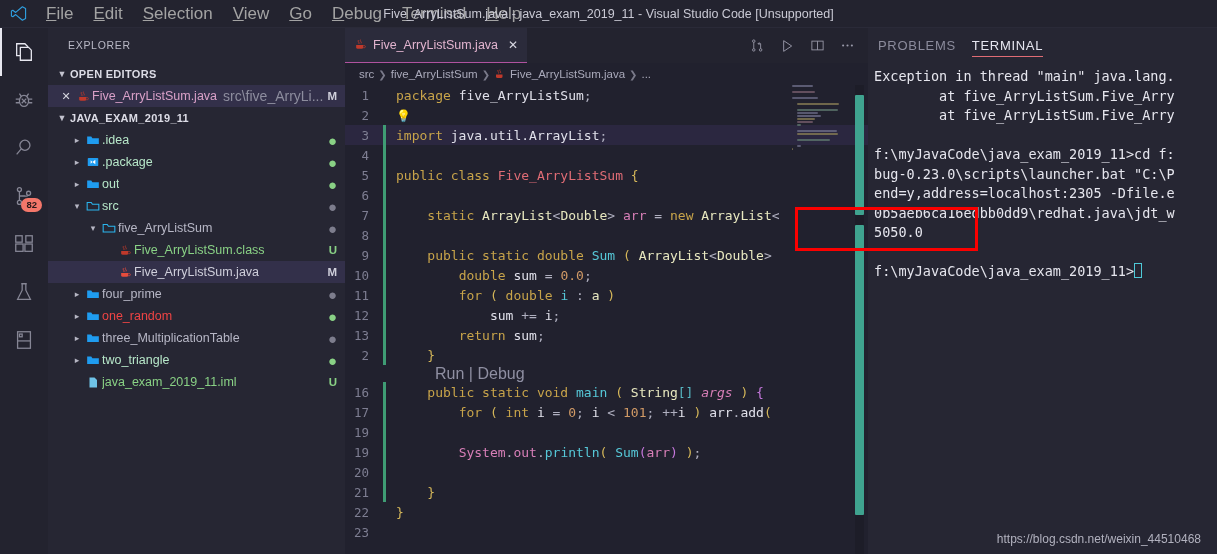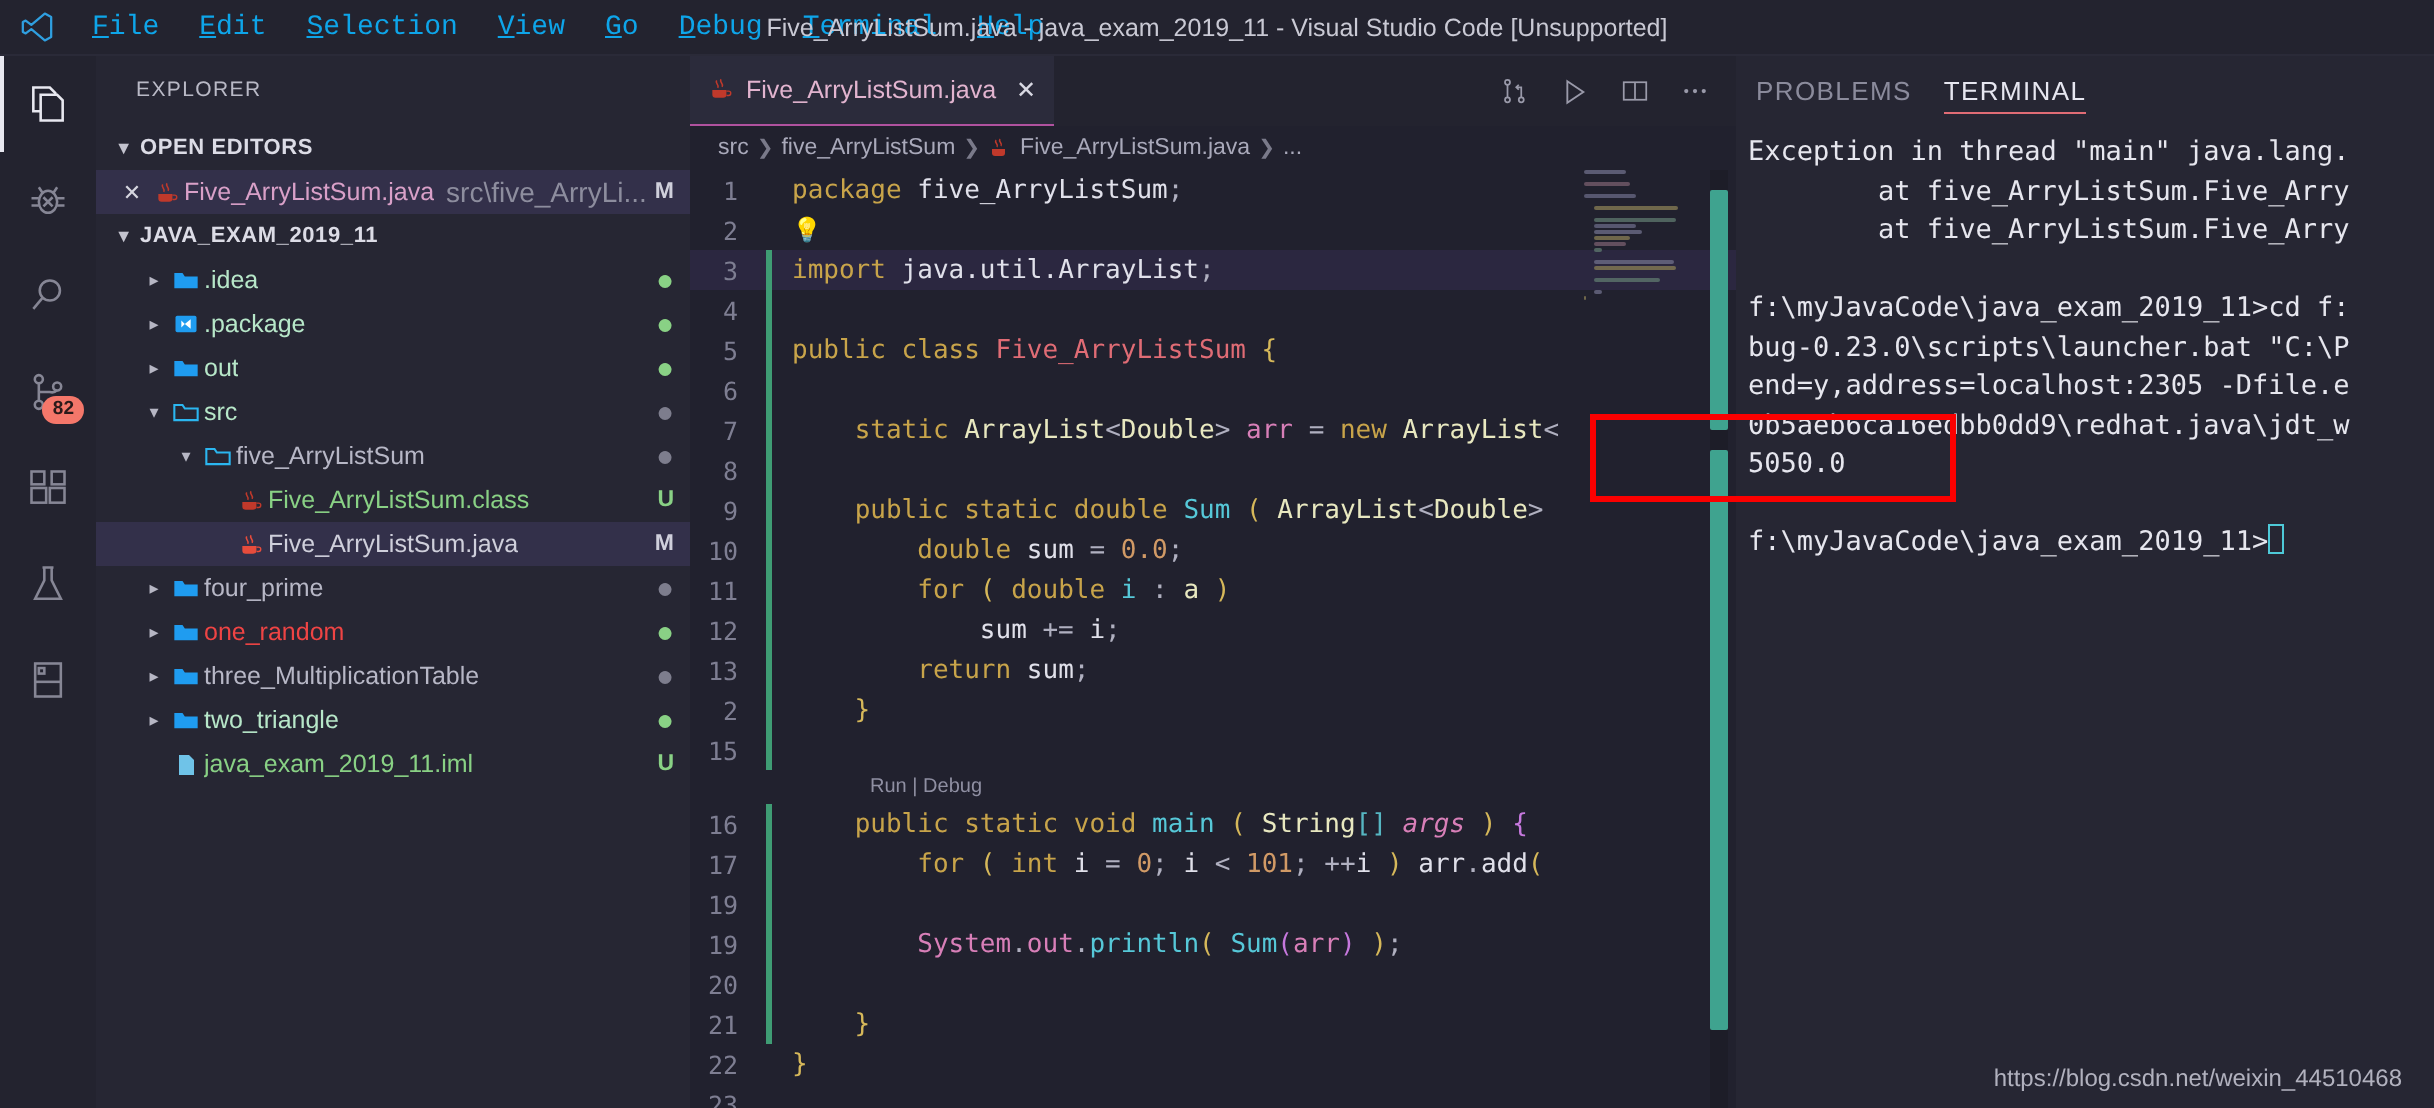--- a/index.html
+++ b/index.html
@@ -14,21 +14,21 @@
   
   .titlebar {
     position: absolute; top: 0; left: 0; width: 1217px; height: 28px;
     background: #23232f; display: flex; align-items: center;
     border-bottom: 1px solid #2a2a38;
   }
   .vscode-logo { width: 36px; height: 28px; display: flex; align-items: center; justify-content: center; }
   .menu { display: flex; align-items: center; height: 28px; }
   .menu-item {
     padding: 0 10px; height: 28px; line-height: 28px;
-    font-size: 14px; color: #0ea5e9; cursor: default; font-family: Liberation Mono, monospace;
+    font-size: 17px; color: #a3a3a3; cursor: default;
   }
   .menu-item u { text-decoration: underline; }
   .title-text {
     position: absolute; left: 0; width: 1217px; text-align: center;
     font-size: 12.5px; color: #c9c9d4; pointer-events: none;
   }
 
   
   .activitybar {
     position: absolute; top: 28px; left: 0; width: 48px; height: 526px;
@@ -113,21 +113,21 @@
   .var{ color: #d87fb8; }
   .num{ color: #d19a66; }
   .op { color: #b0b0c0; }
   .pl { color: #e0e0ea; }
   .brk1{ color: #d6b85a; }
   .brk2{ color: #c678dd; }
   .brk3{ color: #56b6c2; }
   .prm{ color: #d87fb8; font-style: italic; }
 
   .codelens {
-    height: 17px; display: flex; align-items: center; font-size: 10px;
+    height: 17px; display: flex; align-items: center; font-size: 16px;
     color: #8f8fa2; padding-left: 90px; font-family: "Liberation Sans", sans-serif;
   }
   .codelens span { cursor: pointer; }
   .bulb { color: #e8c547; font-size: 12px; }
 
   .minimap {
     position: absolute; right: 14px; top: 0; width: 62px; height: 469px;
     opacity: 0.75; overflow: hidden;
   }
   .mmline { height: 2px; margin-bottom: 1px; border-radius: 1px; }
@@ -523,25 +523,20 @@
           <div class="codeline">
             <span class="lnum">13</span>
             <span class="gutter-bar" style="background: rgb(63, 156, 116);"></span>
             <span class="code"><span class="op">        </span><span class="k">return </span><span class="pl">sum</span><span class="op">;</span></span>
           </div>
           <div class="codeline">
             <span class="lnum">2</span>
             <span class="gutter-bar" style="background: rgb(63, 156, 116);"></span>
             <span class="code"><span class="brk1">    }</span></span>
           </div>
-          <div class="codeline">
-            <span class="lnum">15</span>
-            <span class="gutter-bar" style="background: rgb(63, 156, 116);"></span>
-            <span class="code"></span>
-          </div>
           <div class="codelens"><span>Run</span>&nbsp;<span>|</span>&nbsp;<span>Debug</span></div>
           <div class="codeline">
             <span class="lnum">16</span>
             <span class="gutter-bar" style="background: rgb(63, 156, 116);"></span>
             <span class="code"><span class="op">    </span><span class="k">public static void </span><span class="fn">main</span><span class="brk1"> ( </span><span class="ty">String</span><span class="brk3">[] </span><span class="prm">args</span><span class="brk1"> ) </span><span class="brk2">{</span></span>
           </div>
           <div class="codeline">
             <span class="lnum">17</span>
             <span class="gutter-bar" style="background: rgb(63, 156, 116);"></span>
             <span class="code"><span class="op">        </span><span class="k">for</span><span class="brk1"> ( </span><span class="k">int </span><span class="pl">i</span><span class="op"> = </span><span class="num">0</span><span class="op">; </span><span class="pl">i</span><span class="op"> &lt; </span><span class="num">101</span><span class="op">; </span><span class="op">++</span><span class="pl">i</span><span class="brk1"> ) </span><span class="pl">arr</span><span class="op">.</span><span class="pl">add</span><span class="brk1">(</span></span>

